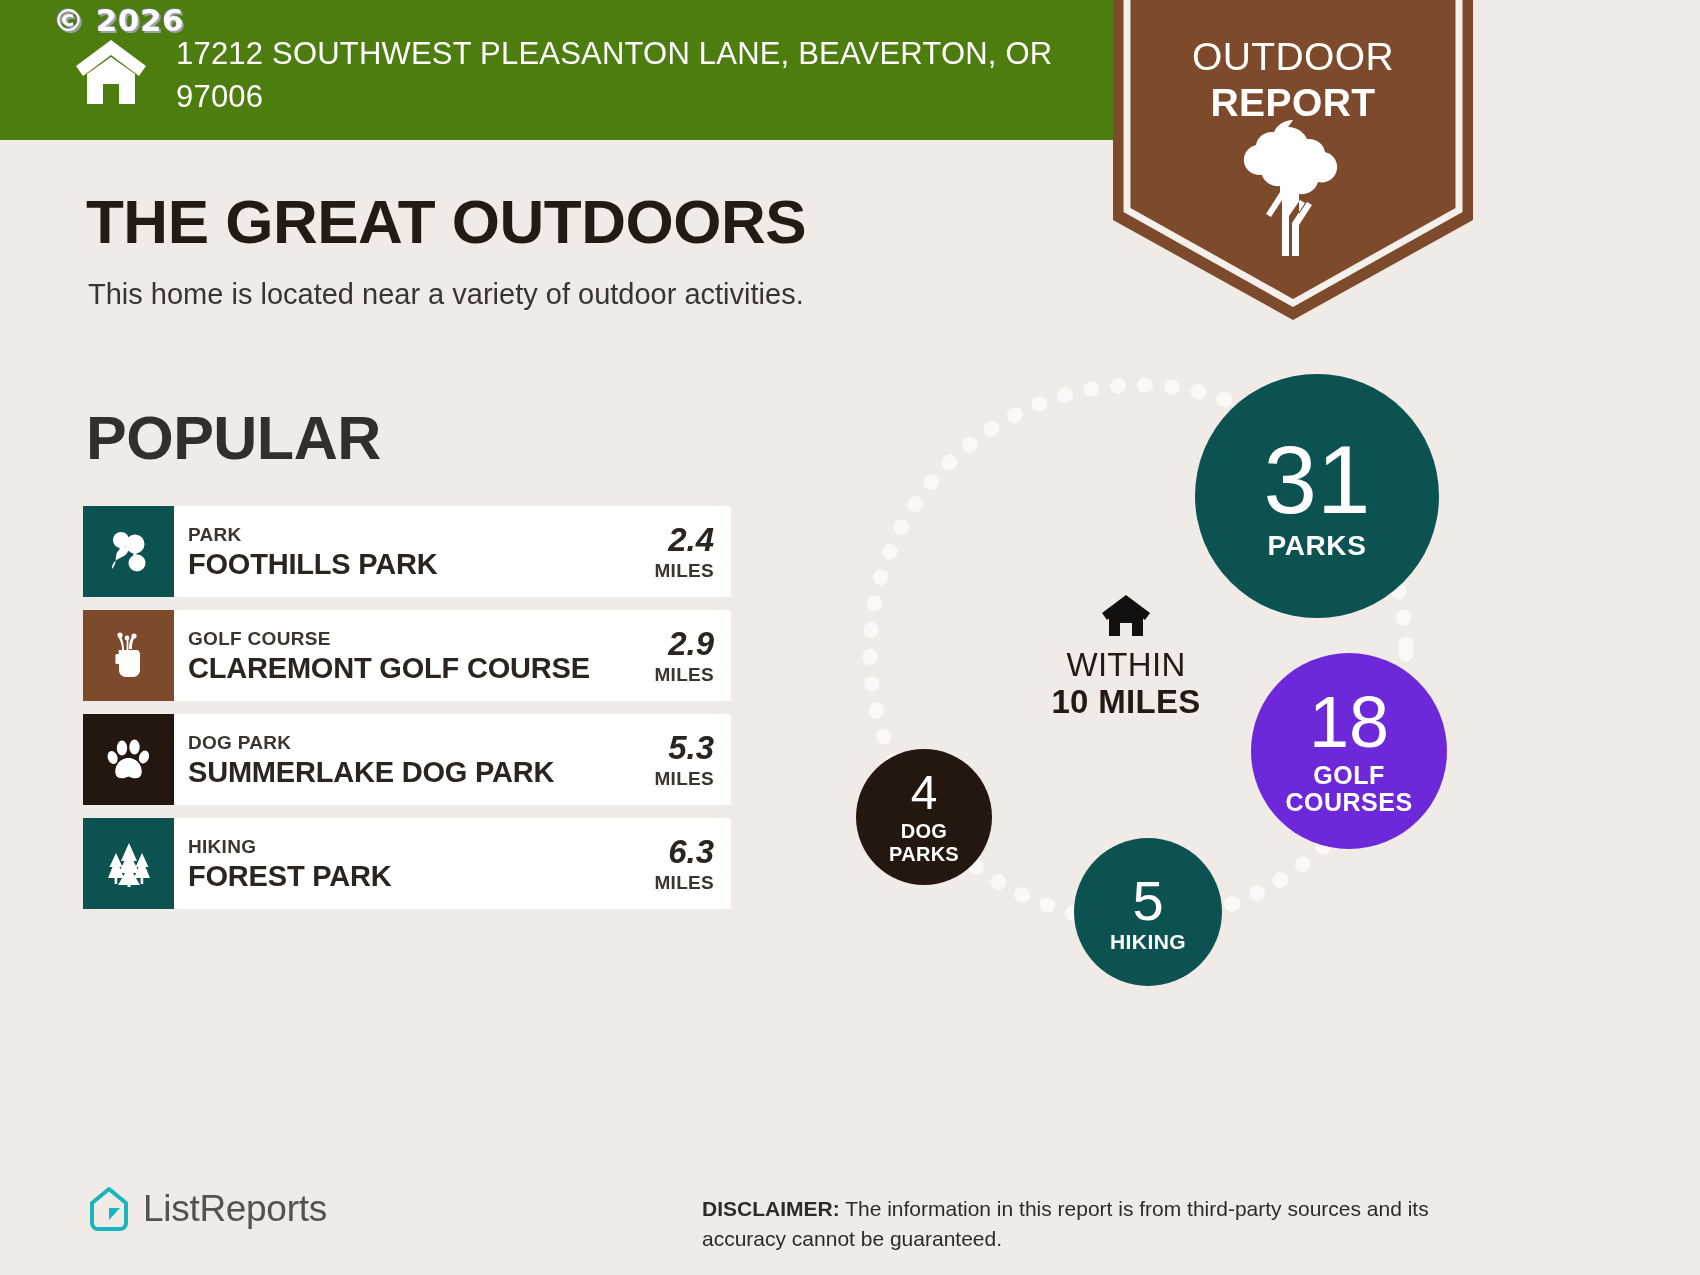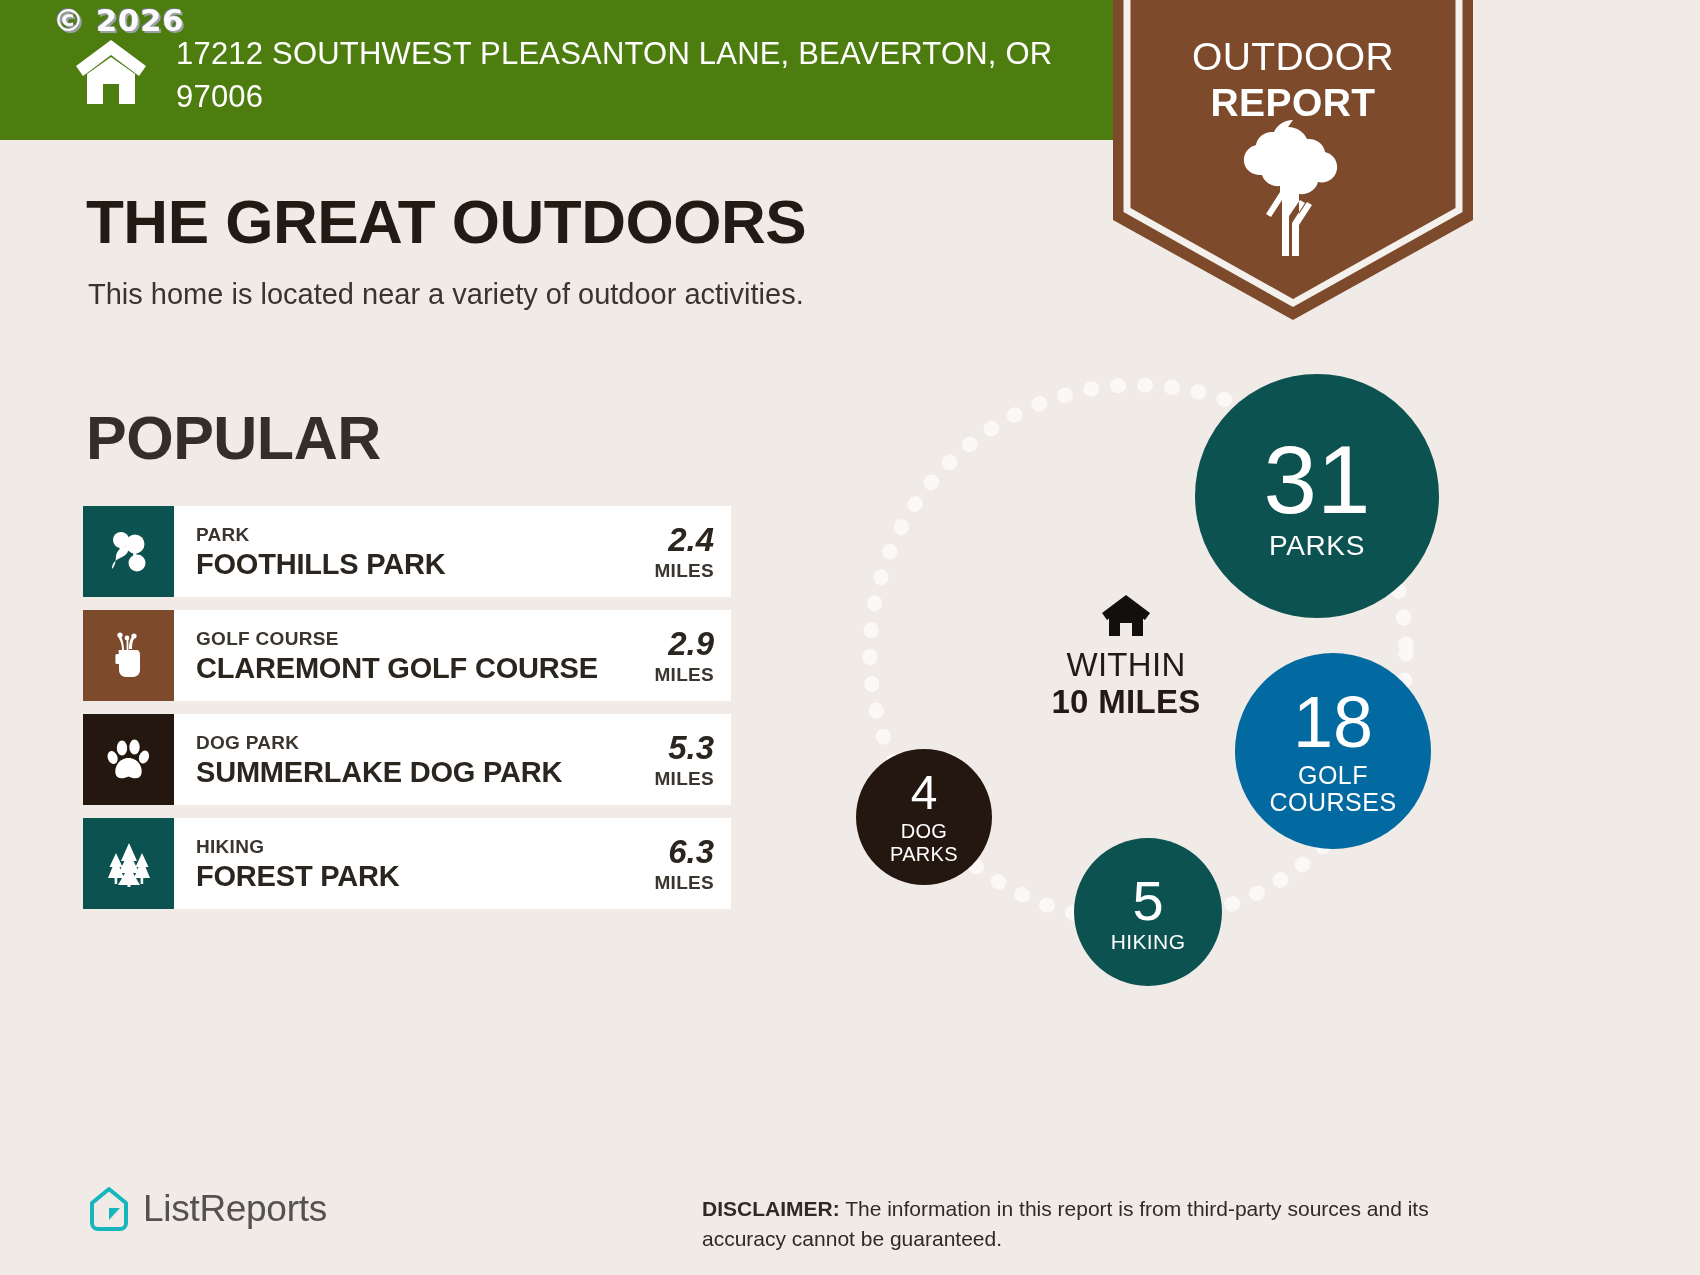--- a/index.html
+++ b/index.html
@@ -133,21 +133,21 @@
     height: 91px;
     display: flex;
     align-items: center;
     justify-content: center;
   }
   .row-body {
     flex: 1;
     display: flex;
     align-items: center;
     justify-content: space-between;
-    padding-left: 22px;
+    padding-left: 14px;
     padding-right: 17px;
   }
   .row-texts { line-height: 1.0; }
   .row-cat {
     font-size: 19px;
     font-weight: bold;
     color: #3b352f;
     letter-spacing: 0.3px;
     margin-bottom: 6px;
   }
@@ -197,34 +197,34 @@
     border-radius: 50%;
     color: #fff;
     display: flex;
     flex-direction: column;
     align-items: center;
     justify-content: center;
     text-align: center;
     line-height: 1.0;
   }
   .bubble .bnum { font-weight: 400; }
-  .bubble .blabel { font-weight: 400; }
+  .bubble .blabel { font-weight: 700; }
 
   .b-parks {
     left: 365px; top: 29px;
     width: 244px; height: 244px;
     background: #0b5250;
   }
   .b-parks .bnum { font-size: 96px; margin-bottom: 4px; }
   .b-parks .blabel { font-size: 28px; letter-spacing: 0.6px; }
 
   .b-golf {
-    left: 405px; top: 308px;
+    left: 421px; top: 308px;
     width: 196px; height: 196px;
-    background: #0369a1;
+    background: #6d28d9;
     text-align: center;
   }
   .b-golf .bnum { font-size: 72px; margin-bottom: 4px; }
   .b-golf .blabel { font-size: 25px; letter-spacing: 0.5px; line-height: 1.1; }
 
   .b-hiking {
     left: 244px; top: 493px;
     width: 148px; height: 148px;
     background: #0b5250;
   }

